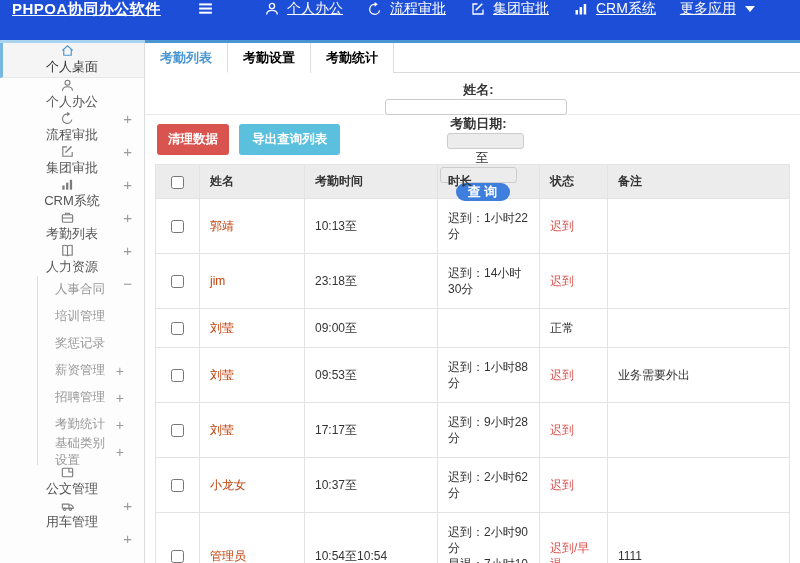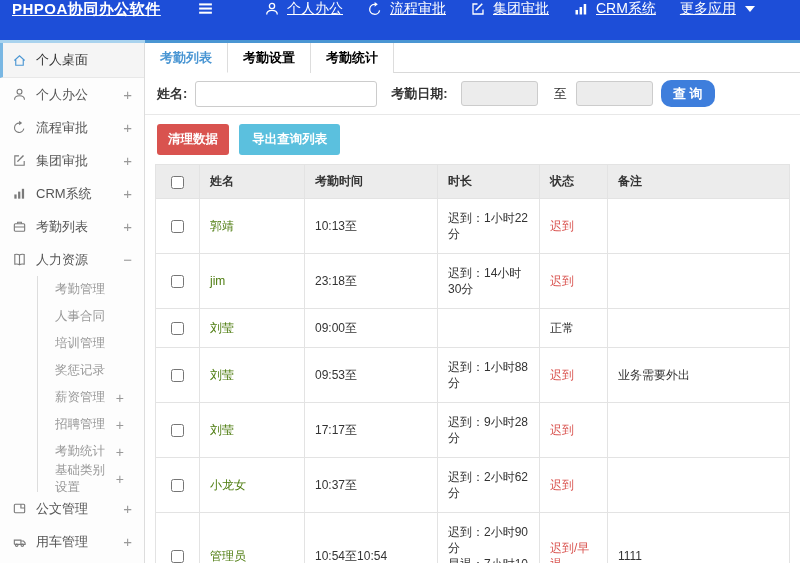--- a/index.html
+++ b/index.html
@@ -22,53 +22,53 @@
   .topnav-item .nicon { margin-right: 7px; display: flex; align-items: center; }
   .caret { width: 0; height: 0; border-left: 5px solid transparent; border-right: 5px solid transparent; border-top: 6px solid #fff; margin-left: 9px; }
   .strip { display: flex; height: 3px; }
   .strip-left { width: 145px; background: #a9d3ee; }
   .strip-right { flex: 1; background: #4a96d3; }
   
   .body-row { display: flex; height: 520px; }
   .sidebar { width: 145px; background: #fdfdfd; border-right: 1px solid #ddd; flex-shrink: 0; }
   .content { flex: 1; overflow: hidden; background: #fff; }
   
-  .side-item { height: 33px; display: flex; align-items: center; padding: 0 12px; color: #555; font-size: 13px; cursor: pointer; }
+  .side-item { height: 33px; display: flex; align-items: center; padding: 0 12px; color: #555; font-size: 13px; cursor: pointer; flex-direction: column; }
   .side-item .sicon { margin-right: 9px; color: #7a7a7a; display: flex; align-items: center; }
   .side-item.active { height: 35px; background: #f5f5f5; border-left: 3px solid #79b7e3; border-bottom: 1px solid #e8e8e8; padding-left: 9px; color: #333; }
   .side-item.active .sicon { color: #4a96d3; }
   .expand { margin-left: auto; color: #999; font-size: 15px; font-weight: 300; line-height: 1; }
   .sub-list { margin-left: 37px; border-left: 1px solid #ddd; }
   .sub-item { height: 27px; display: flex; align-items: center; padding-left: 17px; padding-right: 20px; color: #999; font-size: 12.5px; cursor: pointer; }
   .sub-item .expand { font-size: 14px; }
   
   .tabbar { display: flex; border-bottom: 1px solid #d9d9d9; background: #fff; height: 30px; }
   .tab { line-height: 29px; height: 30px; padding: 0 15px; font-size: 13px; font-weight: bold; color: #000000; border-right: 1px solid #ddd; cursor: pointer; background: #fff; }
   .tab.active { color: #4a96d3; border-bottom: 1px solid #fff; }
   
-  .filters { display: flex; align-items: center; padding: 8px 0 8px 12px; border-bottom: 1px solid #e8e8e8; height: 42px; }
+  .filters { display: flex; align-items: center; padding: 8px 0 8px 12px; border-bottom: 1px solid #e8e8e8; height: 42px; flex-direction: column; }
   .flabel { font-size: 13px; font-weight: bold; color: #333; white-space: nowrap; }
   .name-input { width: 182px; height: 26px; border: 1px solid #ccc; border-radius: 3px; margin: 0 14px 0 8px; padding: 0 6px; font-size: 12px; }
   .date-input { width: 77px; height: 25px; border: 1px solid #ccc; border-radius: 3px; background: #ececec; margin-left: 13px; padding: 0 5px; font-size: 12px; }
   .to-label { margin: 0 9px 0 16px; font-size: 13px; color: #333; }
   .btn-query { margin-left: 8px; width: 54px; height: 27px; background: #3e7edc; color: #fff; border: none; border-radius: 10px; font-size: 13px; font-weight: bold; cursor: pointer; font-family: inherit; white-space: nowrap; }
   
   .toolbar { padding: 9px 0 9px 12px; }
   .btn { border: none; border-radius: 3px; color: #fff; font-size: 12.5px; font-weight: bold; padding: 7px 11px; cursor: pointer; font-family: inherit; }
   .btn-danger { background: #d9534f; }
   .btn-info { background: #5bc0de; margin-left: 7px; padding: 7px 13px; }
   
   .grid-wrap { margin: 0 10px; }
   table { border-collapse: collapse; width: 100%; table-layout: fixed; }
   th, td { border: 1px solid #e3e3e3; text-align: left; vertical-align: middle; font-size: 12px; }
   th { background: #ececec; color: #333; font-weight: bold; padding: 8px 10px; }
   td { padding: 11px 10px; color: #333; line-height: 16px; }
   .cb-cell { text-align: center; padding: 8px 4px; }
   .cb { width: 13px; height: 13px; vertical-align: middle; cursor: pointer; }
-  a.name-link { color: #4d7c0f; text-decoration: none; cursor: pointer; }
+  a.name-link { color: #c2410c; text-decoration: none; cursor: pointer; }
   .duration { white-space: pre-line; }
   .st-red { color: #d9534f; }
   .st-normal { color: #333; }
 </style>
 </head>
 <body>
 
 <div class="topbar">
   <div class="logo">PHPOA协同办公软件</div>
   <div class="hamburger">
@@ -192,23 +192,20 @@
     <div class="side-item">
       <span class="sicon">
         <svg viewBox="0 0 16 16" width="15" height="15">
             <path d="M8 3.2C6.8 2.4 4.6 2.3 3 2.6V13c1.6-.3 3.8-.2 5 .6 1.2-.8 3.4-.9 5-.6V2.6c-1.6-.3-3.8-.2-5 .6v10.4" fill="none" stroke="currentColor" stroke-width="1.2"></path>
           </svg>
       </span>
       <span>人力资源</span>
       <span class="expand">−</span>
     </div>
     <div class="sub-list">
-      <div class="sub-item">
-        <span>考勤管理</span>
-      </div>
       <div class="sub-item">
         <span>人事合同</span>
       </div>
       <div class="sub-item">
         <span>培训管理</span>
       </div>
       <div class="sub-item">
         <span>奖惩记录</span>
       </div>
       <div class="sub-item">

